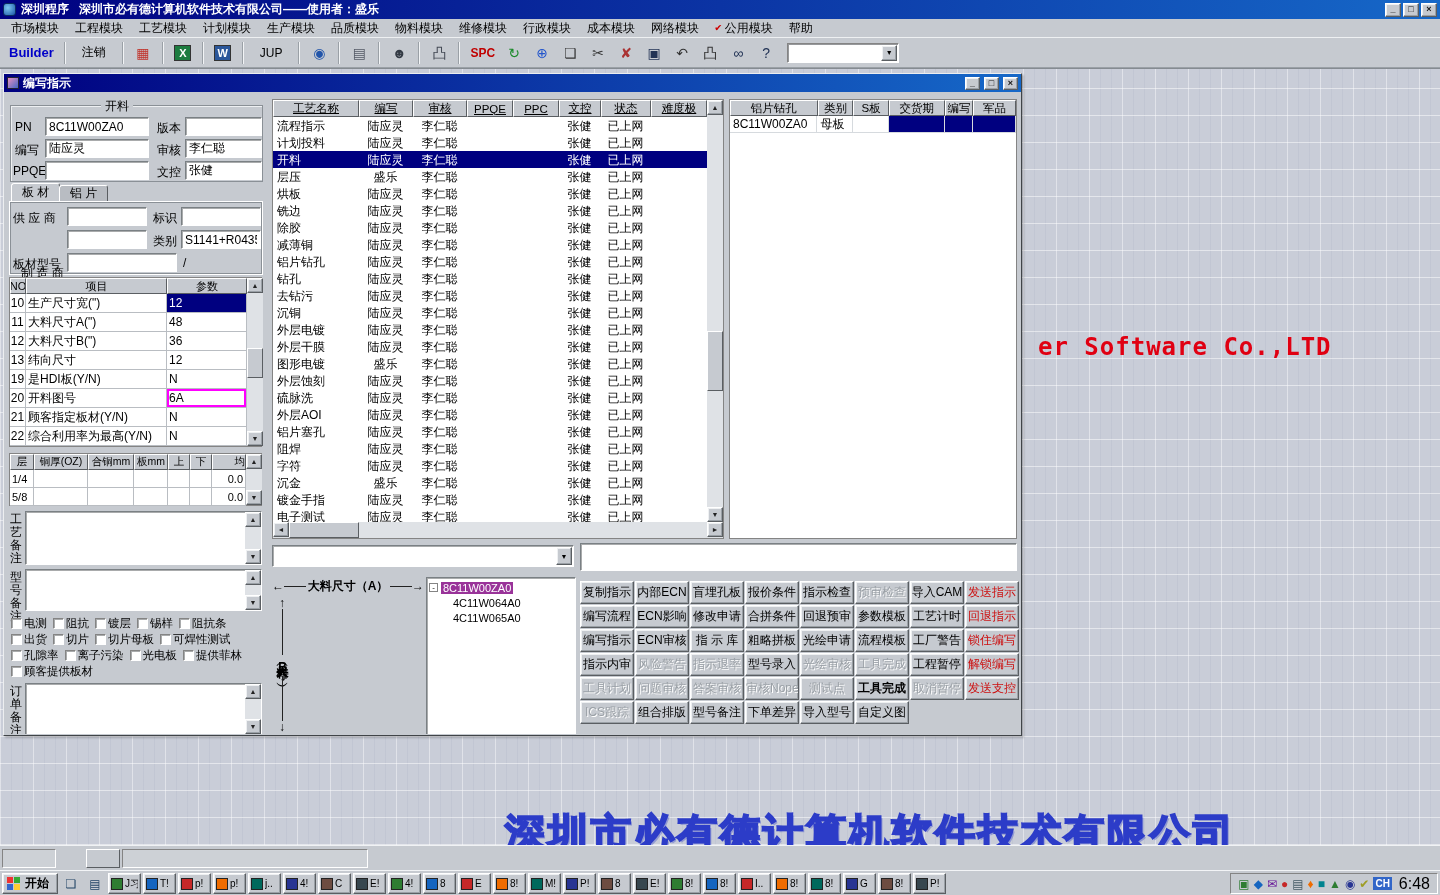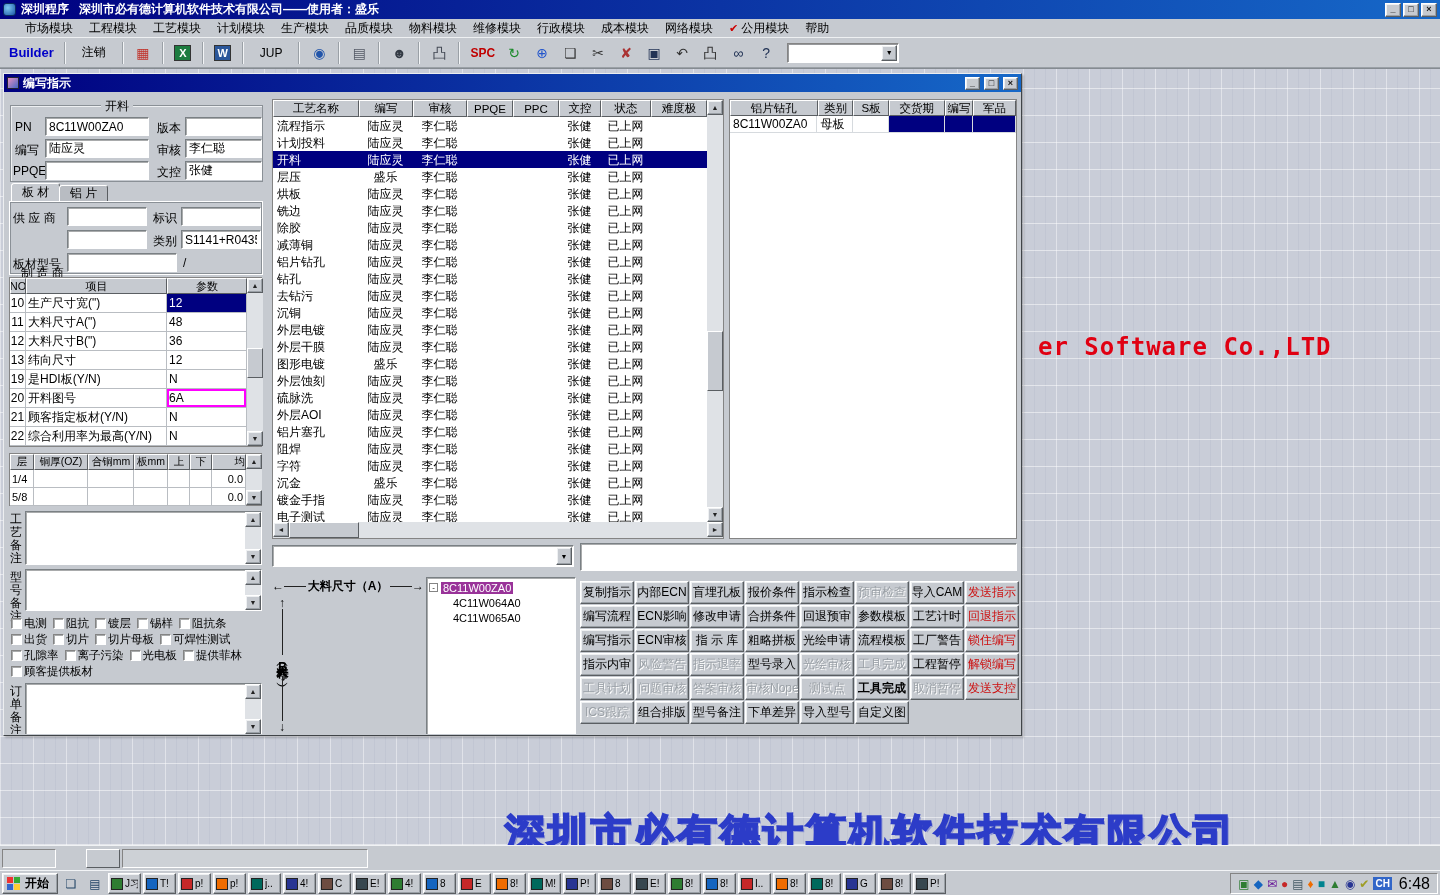--- a/index.html
+++ b/index.html
@@ -11,21 +11,21 @@
 .raised{background:#c6cad0;border:1px solid;border-color:#ffffff #5a5e62 #5a5e62 #ffffff;box-shadow:inset -1px -1px 0 #9aa0a6,inset 1px 1px 0 #eef0f2;}
 .sunken{background:#fff;border:1px solid;border-color:#848484 #ffffff #ffffff #848484;box-shadow:inset 1px 1px 0 rgba(64,68,72,.55);}
 button{font-family:inherit;font-size:12px;cursor:default;}
 
 
 .titlebar{position:absolute;left:0;top:0;width:100%;height:19px;background:linear-gradient(90deg,#000080,#1668c8);display:flex;align-items:center;padding:0 3px;color:#fff;}
 .app-ico{width:13px;height:13px;margin-right:5px;border-radius:3px;background:radial-gradient(circle at 35% 35%,#7ec8f0,#1a54a8);border:1px solid #0a2c60;}
 .title-text{flex:1;font-weight:bold;font-size:12px;white-space:pre;overflow:hidden;}
 .win-btns{display:flex;gap:2px;}
 .wbtn{width:16px;height:14px;padding:0;font-size:9px;line-height:9px;font-weight:bold;color:#111;}
-.menubar{position:absolute;top:19px;left:0;width:100%;height:18px;display:flex;align-items:center;padding-left:17px;background:#c6cad0;}
+.menubar{position:absolute;top:19px;left:0;width:100%;height:18px;display:flex;align-items:center;padding-left:3px;background:#c6cad0;font-family:Liberation Mono, monospace;}
 .mitem{padding:1px 8px;display:flex;align-items:center;gap:3px;white-space:nowrap;}
 .mcheck{color:#c00;font-size:11px;line-height:11px;}
 .toolbar{position:absolute;top:37px;left:0;width:100%;height:31px;background:#c6cad0;border-top:1px solid #eef0f2;border-bottom:1px solid #9aa0a6;display:flex;align-items:center;padding:0 5px;gap:2px;}
 .tsep{width:2px;height:22px;border-left:1px solid #9aa0a6;border-right:1px solid #f2f4f6;margin:0 4px;}
 .tlabel{padding:0 4px;white-space:nowrap;}
 .tlabel.builder{color:#0000c8;font-weight:bold;font-size:13px;}
 .tlabel.spc{color:#c00000;font-weight:bold;}
 .tbtn{height:22px;padding:0 9px;background:transparent;border:1px solid transparent;}
 .tibtn{width:26px;height:24px;background:transparent;border:1px solid transparent;display:flex;align-items:center;justify-content:center;padding:0;}
 .tglyph{font-size:14px;line-height:16px;}
@@ -94,21 +94,21 @@
 
 .checkarea{position:absolute;left:6px;top:522px;width:252px;}
 .cbrow{display:flex;gap:6px;height:16px;align-items:center;}
 .cbitem{display:flex;align-items:center;gap:2px;font-size:11.5px;white-space:nowrap;}
 .cbbox{width:11px;height:11px;background:#fff;border:1px solid;border-color:#848484 #fff #fff #848484;box-shadow:inset 1px 1px 0 rgba(64,68,72,.45);}
 
 
 .ptable{position:absolute;left:267px;top:6px;width:452px;height:440px;background:#fff;border:1px solid #848484;display:flex;flex-direction:column;}
 .pt-main{display:flex;flex:1;overflow:hidden;}
 .pt-colwrap{width:434px;display:flex;flex-direction:column;}
-.pt-head{display:flex;height:32px;}
+.pt-head{display:flex;height:32px;text-decoration:underline;}
 .pth{background:#c6cad0;border:1px solid;border-color:#fff #5a5e62 #5a5e62 #fff;font-size:11.5px;display:flex;align-items:center;justify-content:center;overflow:hidden;white-space:nowrap;}
 .ptrow{display:flex;height:17px;}
 .ptrow.sel{background:#000080;color:#fff;}
 .ptc{font-size:12px;line-height:16px;display:flex;align-items:center;justify-content:center;overflow:hidden;white-space:nowrap;border-right:1px solid transparent;}
 .ptc:first-child{justify-content:flex-start;padding-left:4px;}
 .pc0{width:86px;}.pc1{width:54px;}.pc2{width:54px;}.pc3{width:46px;}.pc4{width:46px;}.pc5{width:42px;}.pc6{width:50px;}.pc7{width:56px;}
 
 
 .mtable{position:absolute;left:724px;top:6px;width:288px;height:440px;background:#fff;border:1px solid #848484;}
 .mt-head{display:flex;height:16px;}

